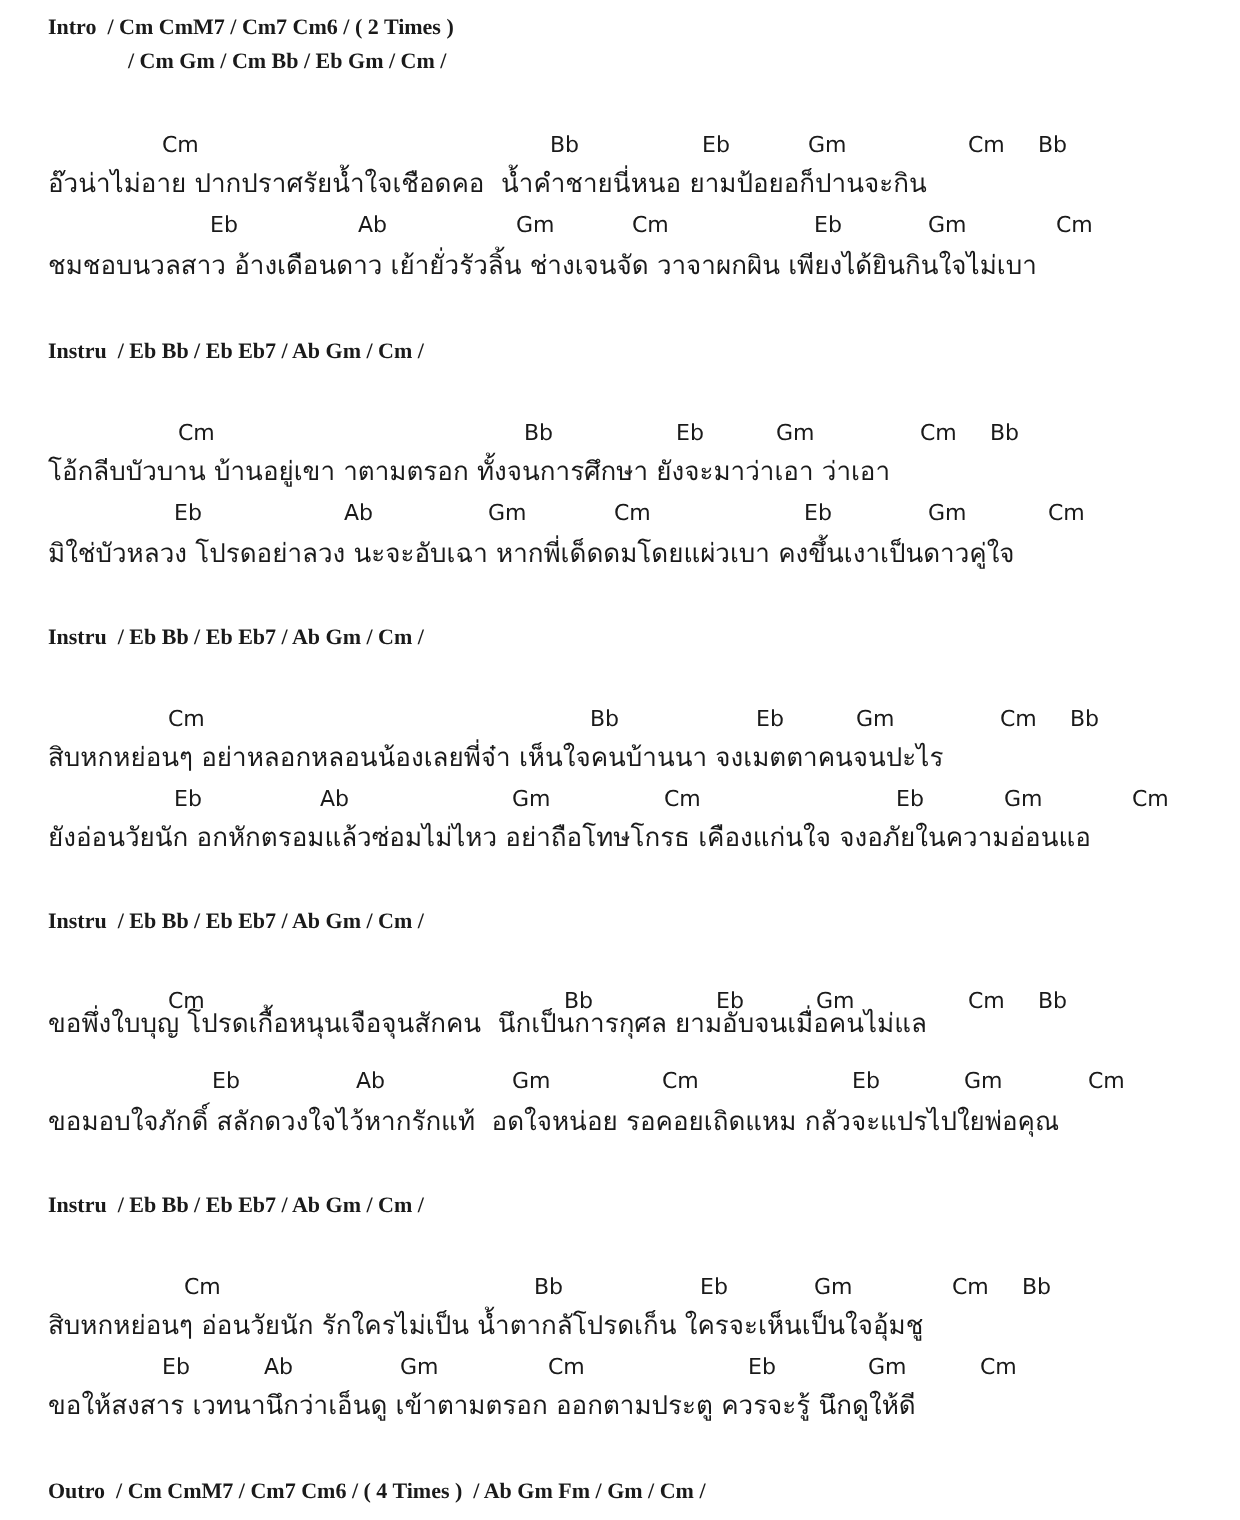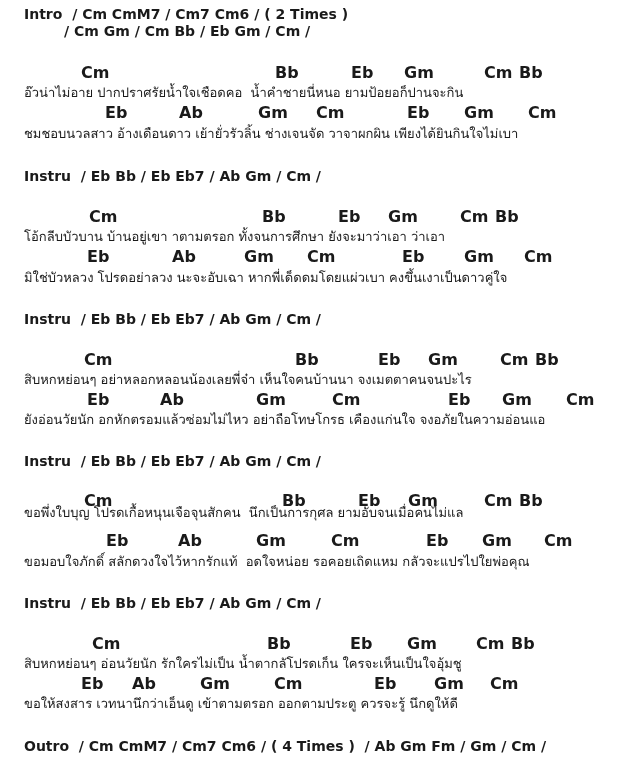--- a/index.html
+++ b/index.html
@@ -23,25 +23,26 @@
   }
   .line {
     position: absolute;
     left: 0;
     height: 20px;
     line-height: 20px;
     white-space: pre;
   }
   .section {
     font-weight: bold;
-    font-size: 14px;
+    font-size: 11px;
+    font-family: Liberation Serif, serif;
   }
   .chord-line {
-    font-weight: bold;
-    font-size: 16px;
+    font-weight: normal;
+    font-size: 11px;
     width: 596px;
   }
   .chord {
     position: absolute;
     top: 0;
   }
   .lyric {
     font-size: 13px;
     font-weight: normal;
   }

